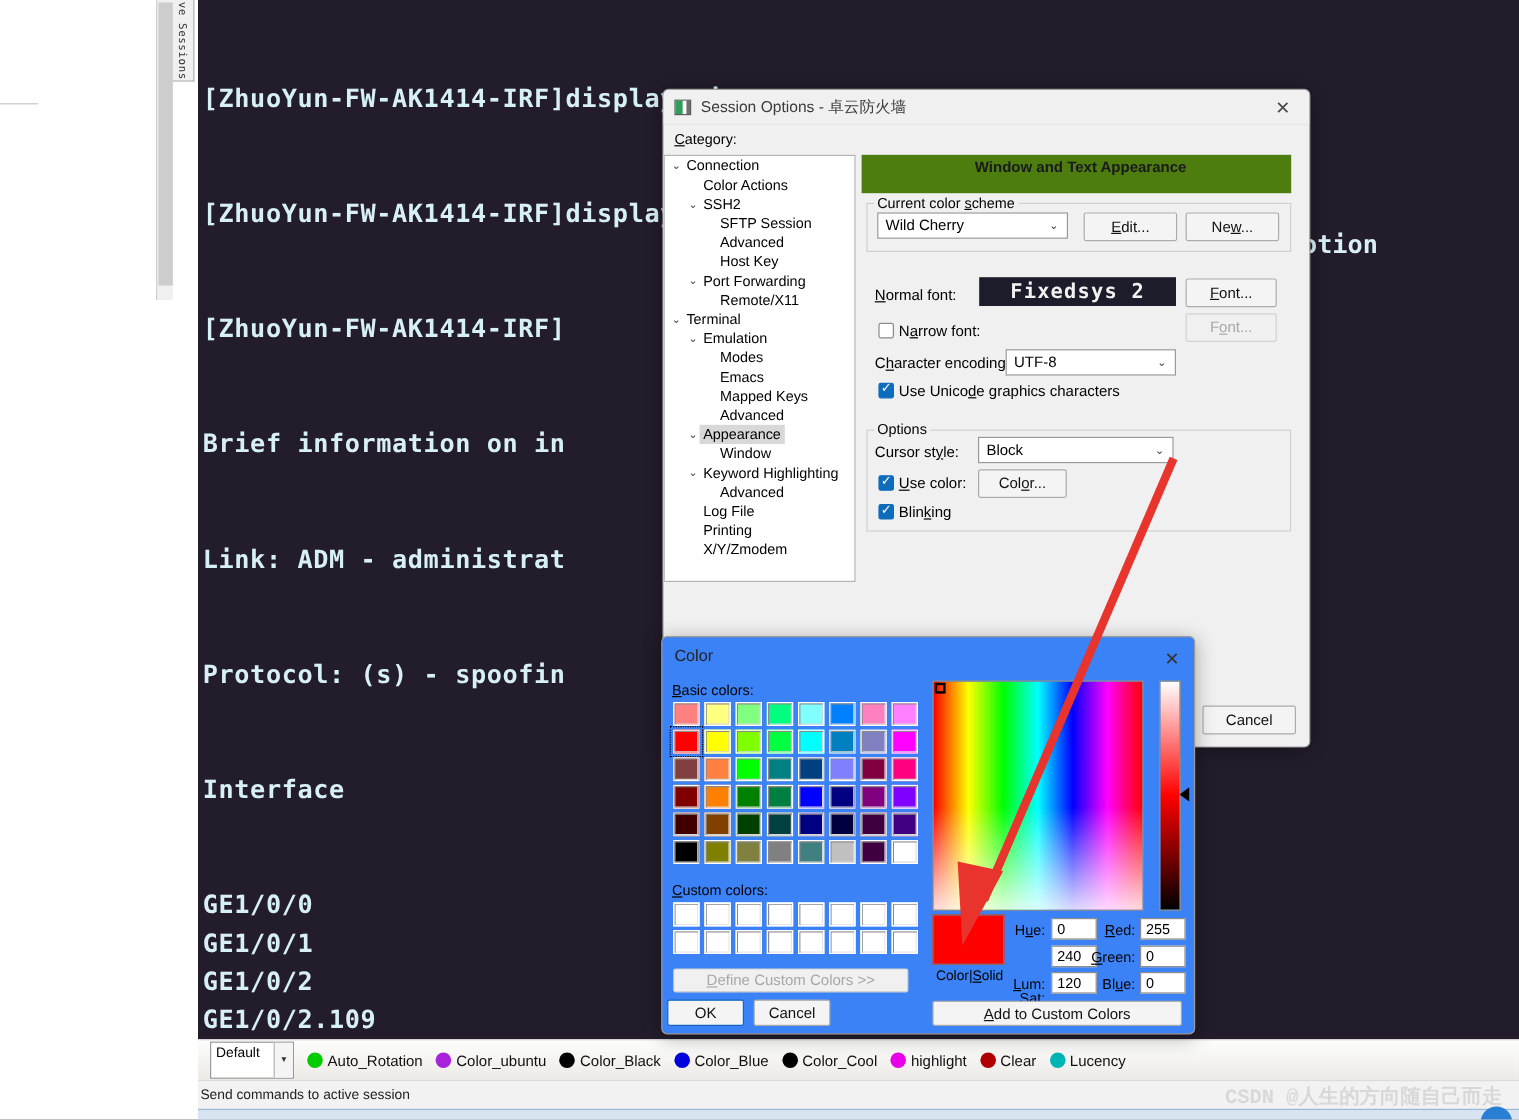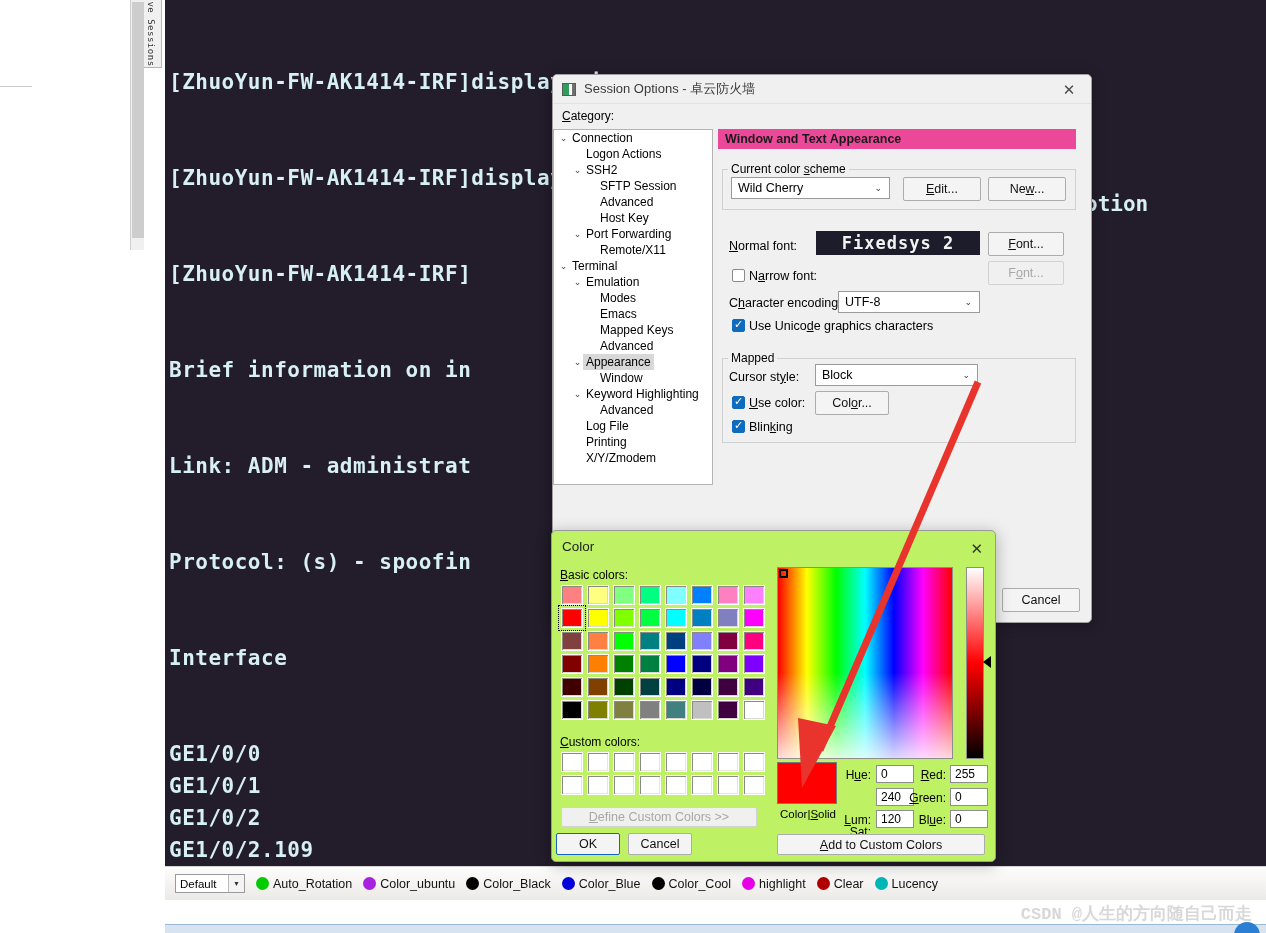--- a/index.html
+++ b/index.html
@@ -72,21 +72,21 @@
 
   
   #chip-bar {
     position:absolute; left:165px; top:866px; width:1101px; height:34px;
     background:linear-gradient(#fdfdfd,#eceae6);
     border-top:1px solid #d6d6d6;
     display:flex; align-items:center; padding-left:10px; gap:11px;
   }
   .chipsel {
     display:flex; align-items:stretch;
-    height:19px; border:1px solid #9a9a9a; background:#fff;
+    height:31px; border:1px solid #9a9a9a; background:#fff;
     font-size:11.5px;
   }
   .chipsel .val { padding:1px 6px 0 4px; line-height:17px; min-width:52px; }
   .chipsel .arw {
     width:16px; border-left:1px solid #b9b9b9; background:#f4f4f4;
     display:flex; align-items:center; justify-content:center; font-size:7px; color:#333;
   }
   .chip { display:flex; align-items:center; gap:4px; font-size:12.5px; color:#111; }
   .dot { width:13px; height:13px; border-radius:50%; display:block; }
 
@@ -150,22 +150,22 @@
     background:#fff; border:1px solid #b4b4b4;
     overflow:hidden; font-size:12px;
   }
   .tnode { height:16px; line-height:16px; white-space:nowrap; display:flex; align-items:center; }
   .tw { display:inline-block; width:11px; text-align:center; font-size:9px; color:#444; flex:none; }
   .tnode .lbl { padding:0 3px; }
   .tnode.sel .lbl { background:#d8d8d8; }
 
   #right-panel { position:absolute; left:718px; top:129px; width:358px; }
   .panel-head {
-    background:#ec4899; height:20px; line-height:20px;
-    padding-left:7px; font-weight:bold; font-size:12.5px; color:#1a1a1a;
+    background:#4d7c0f; height:32px; line-height:20px;
+    padding-left:7px; font-weight:bold; font-size:12.5px; color:#1a1a1a;text-align:center;
   }
   fieldset {
     border:1px solid #d0d0d0; margin:0; padding:0;
     position:absolute; background:transparent;
   }
   legend { font-size:12px; padding:0 3px; margin-left:5px; }
   legend u { text-decoration:underline; }
 
   .combo {
     border:1px solid #9a9a9a; background:#fff; height:22px;
@@ -200,21 +200,21 @@
   }
   .cbx.on { background:#0f6cbd; border-color:#0f6cbd; }
   .cbx.on:after {
     content:"✓"; position:absolute; left:1px; top:-3px;
     color:#fff; font-size:11px; line-height:15px;
   }
 
   
   #color-dialog {
     position:absolute; left:551px; top:530px; width:445px; height:332px;
-    background:#bef264; border:1px solid #9b9b9b;
+    background:#3b82f6; border:1px solid #9b9b9b;
     box-shadow:0 3px 16px rgba(0,0,0,.30); border-radius:5px;
   }
   #color-dialog .titlebar { height:30px; display:flex; align-items:center; padding-left:10px; }
   #color-dialog .ct { font-size:13.5px; color:#222; }
   .sec-label { position:absolute; font-size:12px; }
   .sec-label u { text-decoration:underline; }
 
   .swatch-grid { position:absolute; display:grid; gap:3px 4px; }
   .swatch {
     width:22px; height:20px; border:1px solid #fff;
@@ -338,20 +338,23 @@
           <span class="dot" style="background: rgb(176, 0, 0);"></span>
           <span>Clear</span>
         </div>
         <div class="chip">
           <span class="dot" style="background: rgb(0, 181, 181);"></span>
           <span>Lucency</span>
         </div>
       </div>
   </div>
 
+  <div id="status-bar">
+    <span>Send commands to active session</span>
+  </div>
   <div id="status-strip"></div>
   <div id="watermark">CSDN @人生的方向随自己而走</div>
   <div id="wm-circle"></div>
 
   <div id="session-dialog">
     <div class="titlebar">
       <span class="app-icon">
           <i class="g"></i>
           <i class="w"></i>
           <i class="b"></i>
@@ -362,21 +365,21 @@
     <div class="cat-label"><u>C</u>ategory:</div>
   </div>
 
   <div id="category-tree">
       <div class="tnode" style="padding-left: 4px;">
         <span class="tw">⌄</span>
         <span class="lbl">Connection</span>
       </div>
       <div class="tnode" style="padding-left: 18px;">
         <span class="tw"></span>
-        <span class="lbl">Logon Actions</span>
+        <span class="lbl">Color Actions</span>
       </div>
       <div class="tnode" style="padding-left: 18px;">
         <span class="tw">⌄</span>
         <span class="lbl">SSH2</span>
       </div>
       <div class="tnode" style="padding-left: 32px;">
         <span class="tw"></span>
         <span class="lbl">SFTP Session</span>
       </div>
       <div class="tnode" style="padding-left: 32px;">
@@ -481,21 +484,21 @@
 
   <div class="lbl-row" style="left:729px; top:296px;">C<u>h</u>aracter encoding:</div>
   <div class="combo" style="left:838px; top:291px; width:142px;">
     <span>UTF-8</span>
     <span class="arw">⌄</span>
   </div>
   <div class="cbx on" style="left:732px; top:319px;"></div>
   <div class="lbl-row" style="left:749px; top:319px;">Use Unico<u>d</u>e graphics characters</div>
 
   <fieldset style="left:722px; top:351px; width:354px; height:92px;">
-    <legend>Mapped</legend>
+    <legend>Options</legend>
   </fieldset>
   <div class="lbl-row" style="left:729px; top:370px;">Cursor st<u>y</u>le:</div>
   <div class="combo" style="left:815px; top:364px; width:163px;">
     <span>Block</span>
     <span class="arw">⌄</span>
   </div>
   <div class="cbx on" style="left:732px; top:396px;"></div>
   <div class="lbl-row" style="left:749px; top:396px;"><u>U</u>se color:</div>
   <div class="btn" style="left:815px; top:391px; width:74px;">
       <span>Col<u>o</u>r...</span>

